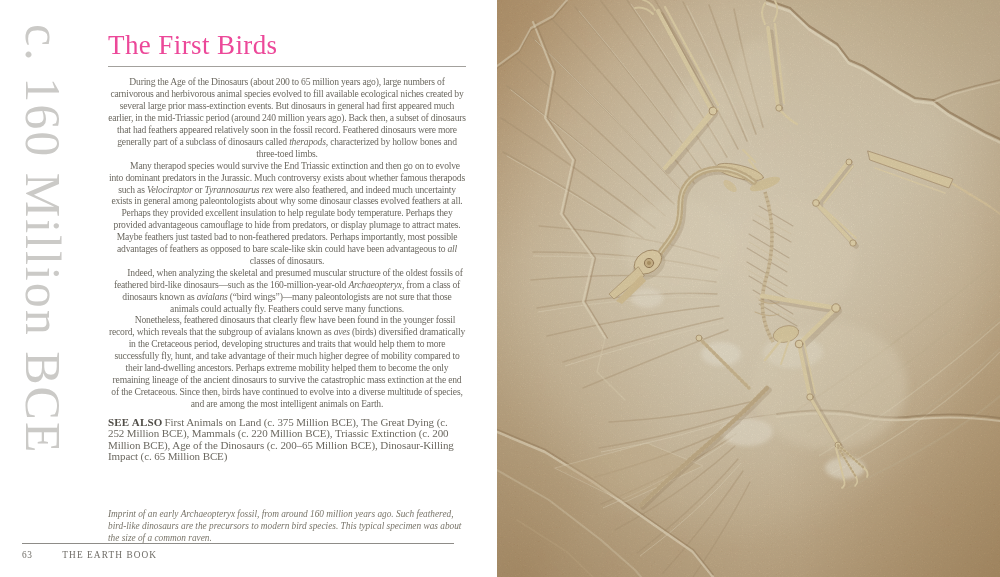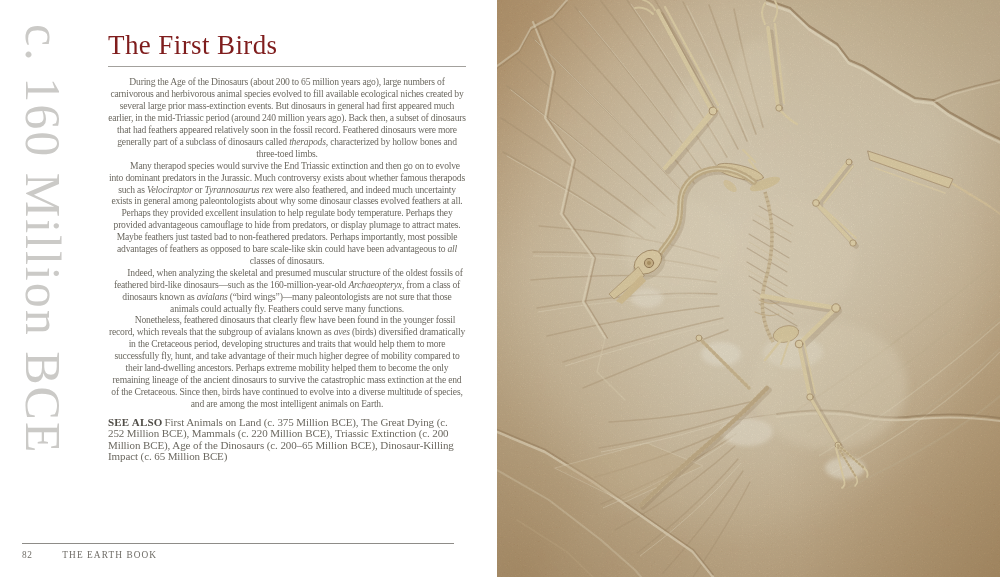--- a/index.html
+++ b/index.html
@@ -8,21 +8,21 @@
     font-family:"Liberation Serif","DejaVu Serif",serif;
   }
   .spread{position:absolute;inset:0;background:#ffffff;}
   .sidebar-date{
     position:absolute;left:18px;top:24px;height:478px;
     writing-mode:vertical-rl;white-space:nowrap;
     font-size:50px;line-height:1;letter-spacing:2px;color:#cbcac7;
   }
   .article{position:absolute;left:108px;top:0;width:358px;}
   .title{
-    font-size:27px;font-weight:400;color:#7f1d1d;margin:31px 0 0 0;
+    font-size:27px;font-weight:400;color:#ec4899;margin:31px 0 0 0;
     letter-spacing:.4px;line-height:1.05;
   }
   .title-rule{height:0;border-top:1px solid #a3a19d;margin:7px 0 9px 0;}
   .body p{
     margin:0;font-size:9.6px;line-height:11.9px;letter-spacing:-.2px;
     color:#6c6961;text-align:center;
   }
   .body p.indent{text-indent:16px;}
   .see-also{margin:7px 0 0 0;font-size:11px;line-height:11.4px;letter-spacing:-.1px;color:#6c6961;}
   .see-also b{color:#514e48;letter-spacing:.2px;margin-right:2px;}
@@ -49,24 +49,25 @@
     <div class="title-rule"></div>
     <div class="body">
         <p><span>During the Age of the Dinosaurs (about 200 to 65 million years ago), large numbers of carnivorous and herbivorous animal species evolved to fill available ecological niches created by several large prior mass-extinction events. But dinosaurs in general had first appeared much earlier, in the mid-Triassic period (around 240 million years ago). Back then, a subset of dinosaurs that had feathers appeared relatively soon in the fossil record. Feathered dinosaurs were more generally part of a subclass of dinosaurs called </span><i>therapods</i><span>, characterized by hollow bones and three-toed limbs.</span></p>
         <p class="indent"><span>Many therapod species would survive the End Triassic extinction and then go on to evolve into dominant predators in the Jurassic. Much controversy exists about whether famous therapods such as </span><i>Velociraptor</i><span> or </span><i>Tyrannosaurus rex</i><span> were also feathered, and indeed much uncertainty exists in general among paleontologists about why some dinosaur classes evolved feathers at all. Perhaps they provided excellent insulation to help regulate body temperature. Perhaps they provided advantageous camouflage to hide from predators, or display plumage to attract mates. Maybe feathers just tasted bad to non-feathered predators. Perhaps importantly, most possible advantages of feathers as opposed to bare scale-like skin could have been advantageous to </span><i>all</i><span> classes of dinosaurs.</span></p>
         <p class="indent"><span>Indeed, when analyzing the skeletal and presumed muscular structure of the oldest fossils of feathered bird-like dinosaurs—such as the 160-million-year-old </span><i>Archaeopteryx</i><span>, from a class of dinosaurs known as </span><i>avialans</i><span> (“bird wings”)—many paleontologists are not sure that those animals could actually fly. Feathers could serve many functions.</span></p>
         <p class="indent"><span>Nonetheless, feathered dinosaurs that clearly flew have been found in the younger fossil record, which reveals that the subgroup of avialans known as </span><i>aves</i><span> (birds) diversified dramatically in the Cretaceous period, developing structures and traits that would help them to more successfully fly, hunt, and take advantage of their much higher degree of mobility compared to their land-dwelling ancestors. Perhaps extreme mobility helped them to become the only remaining lineage of the ancient dinosaurs to survive the catastrophic mass extinction at the end of the Cretaceous. Since then, birds have continued to evolve into a diverse multitude of species, and are among the most intelligent animals on Earth.</span></p>
       </div>
     <p class="see-also"><b>SEE ALSO</b><span>First Animals on Land (c. 375 Million BCE), The Great Dying (c. 252 Million BCE), Mammals (c. 220 Million BCE), Triassic Extinction (c. 200 Million BCE), Age of the Dinosaurs (c. 200–65 Million BCE), Dinosaur-Killing Impact (c. 65 Million BCE)</span></p>
   </div>
 
+  <p class="caption">Imprint of an early Archaeopteryx fossil, from around 160 million years ago. Such feathered, bird-like dinosaurs are the precursors to modern bird species. This typical specimen was about the size of a common raven.</p>
 
   <div class="footer-rule"></div>
   <div class="footer">
-    <span class="pagenum">82</span><span class="booktitle">THE EARTH BOOK</span>
+    <span class="pagenum">63</span><span class="booktitle">THE EARTH BOOK</span>
   </div>
 
   <div class="photo">
     <svg viewBox="0 0 503 577" preserveAspectRatio="none">
       <defs>
         <linearGradient id="bg" x1="0" y1="0" x2="1" y2="1">
           <stop offset="0" stop-color="#c2a077"></stop>
           <stop offset="0.3" stop-color="#cfb995"></stop>
           <stop offset="0.55" stop-color="#d6c5a6"></stop>
           <stop offset="0.8" stop-color="#c3a77f"></stop>

